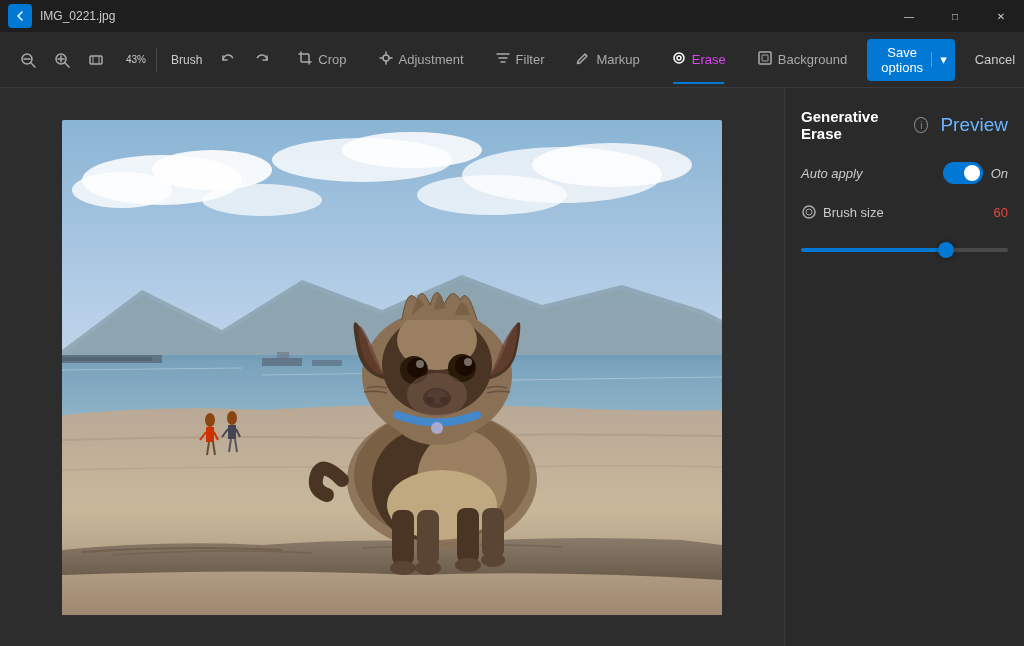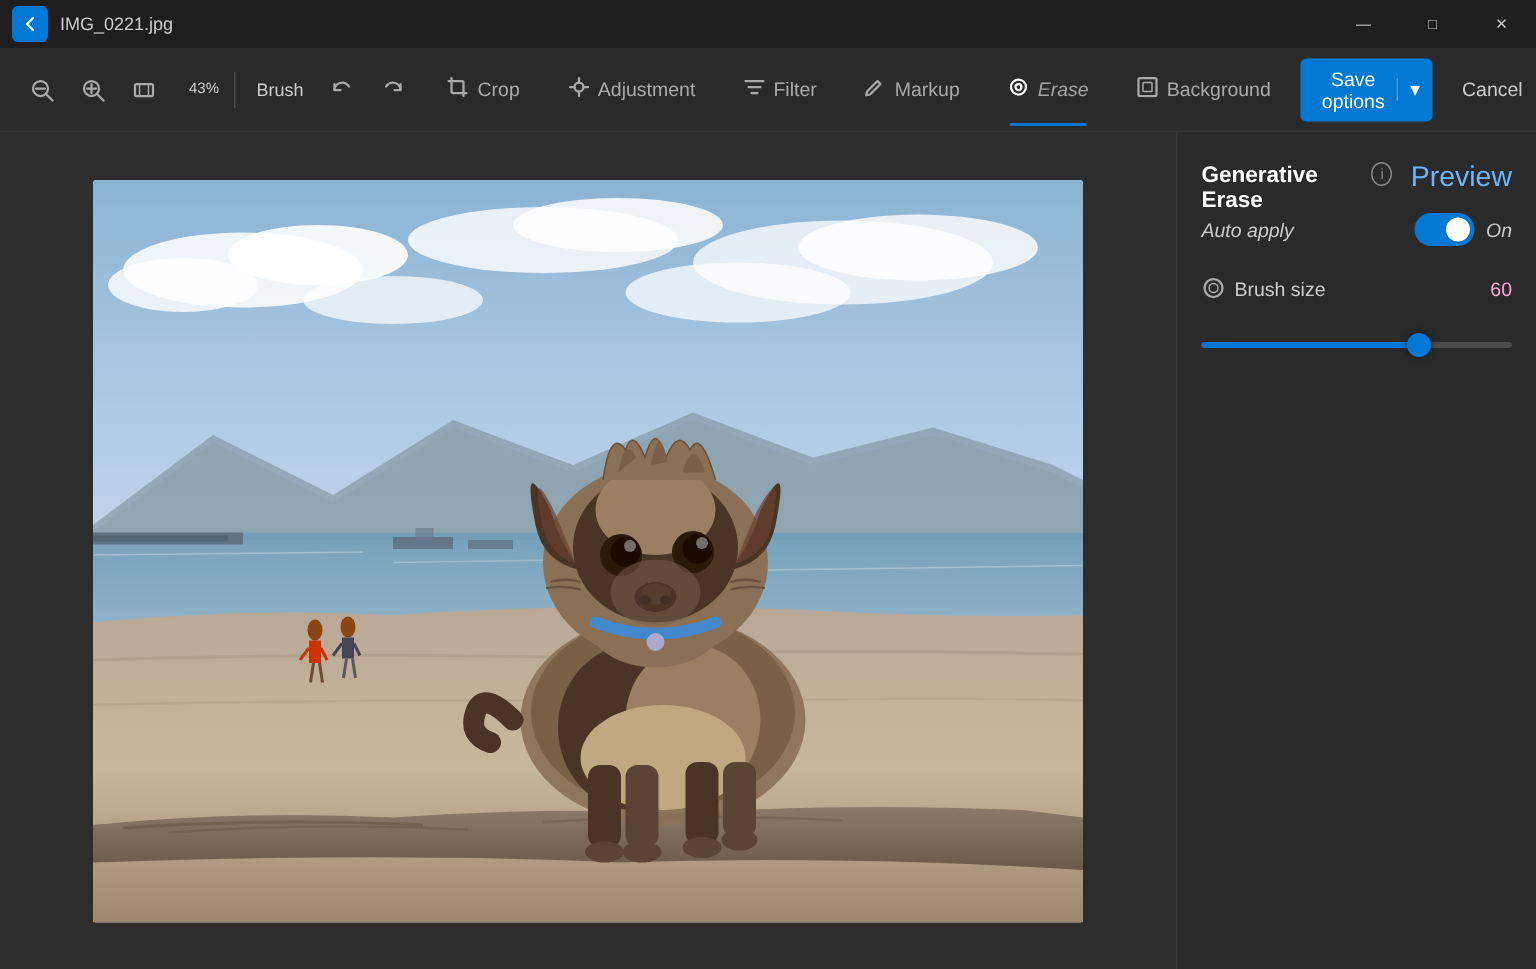--- a/index.html
+++ b/index.html
@@ -132,22 +132,21 @@
       gap: 6px;
       padding: 8px 16px;
       cursor: pointer;
       color: #aaa;
       font-size: 13px;
       border-radius: 4px;
       position: relative;
     }
 
     .nav-item.active {
-      color: #a3a3a3;
-      font-style: italic;
+      color: #d946ef;
     }
 
     .nav-item.active::after {
       content: '';
       position: absolute;
       bottom: -8px;
       left: 50%;
       transform: translateX(-50%);
       width: 60%;
       height: 2px;
@@ -240,22 +239,23 @@
     
     .right-panel {
       width: 240px;
       background: #2a2a2a;
       border-left: 1px solid #3a3a3a;
       padding: 20px 16px;
     }
 
     .panel-header {
       display: flex;
-      align-items: flex-start;
+      align-items: center;
       gap: 8px;
+      margin-bottom: 20px;
     }
 
     .panel-title {
       font-size: 15px;
       font-weight: 600;
       color: #fff;
     }
 
     .info-icon {
       width: 16px;
@@ -341,21 +341,21 @@
       font-size: 13px;
     }
 
     .brush-label {
       font-size: 13px;
       color: #ccc;
     }
 
     .brush-value {
       font-size: 13px;
-      color: #f9a8d4;
+      color: #ef4444;
     }
 
     .slider-container {
       position: relative;
       height: 20px;
       display: flex;
       align-items: center;
     }
 
     .slider-track {

